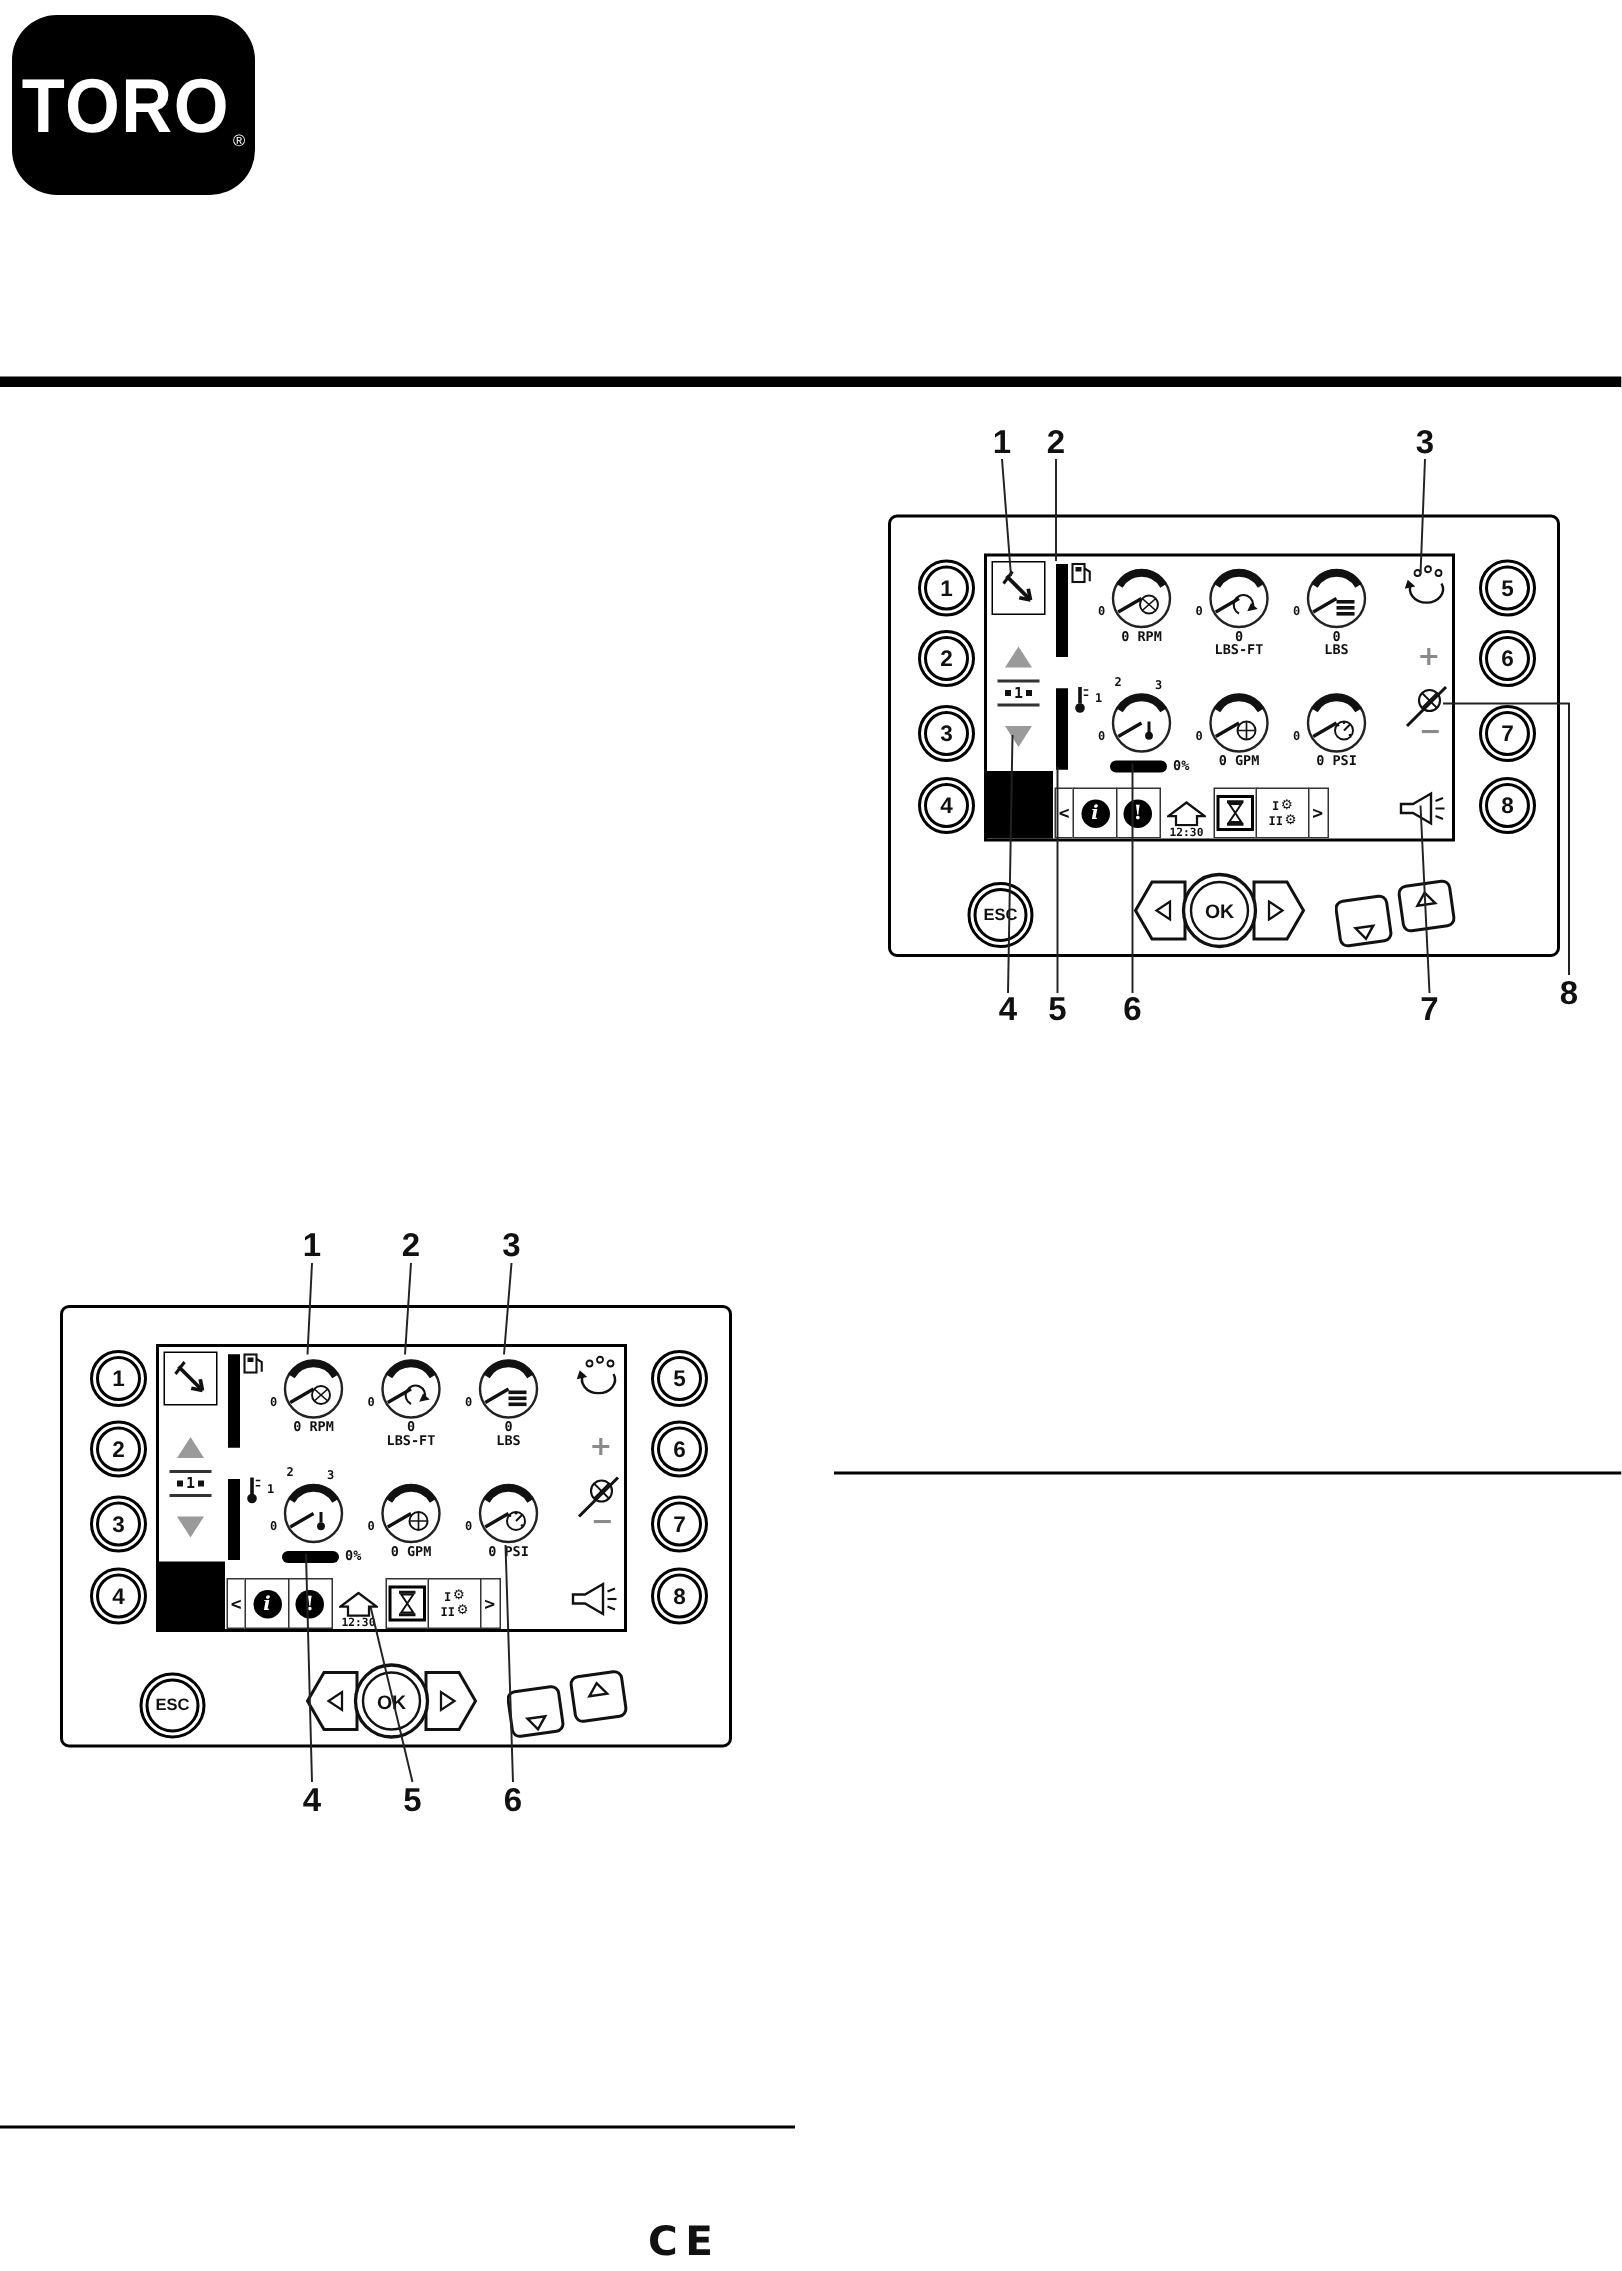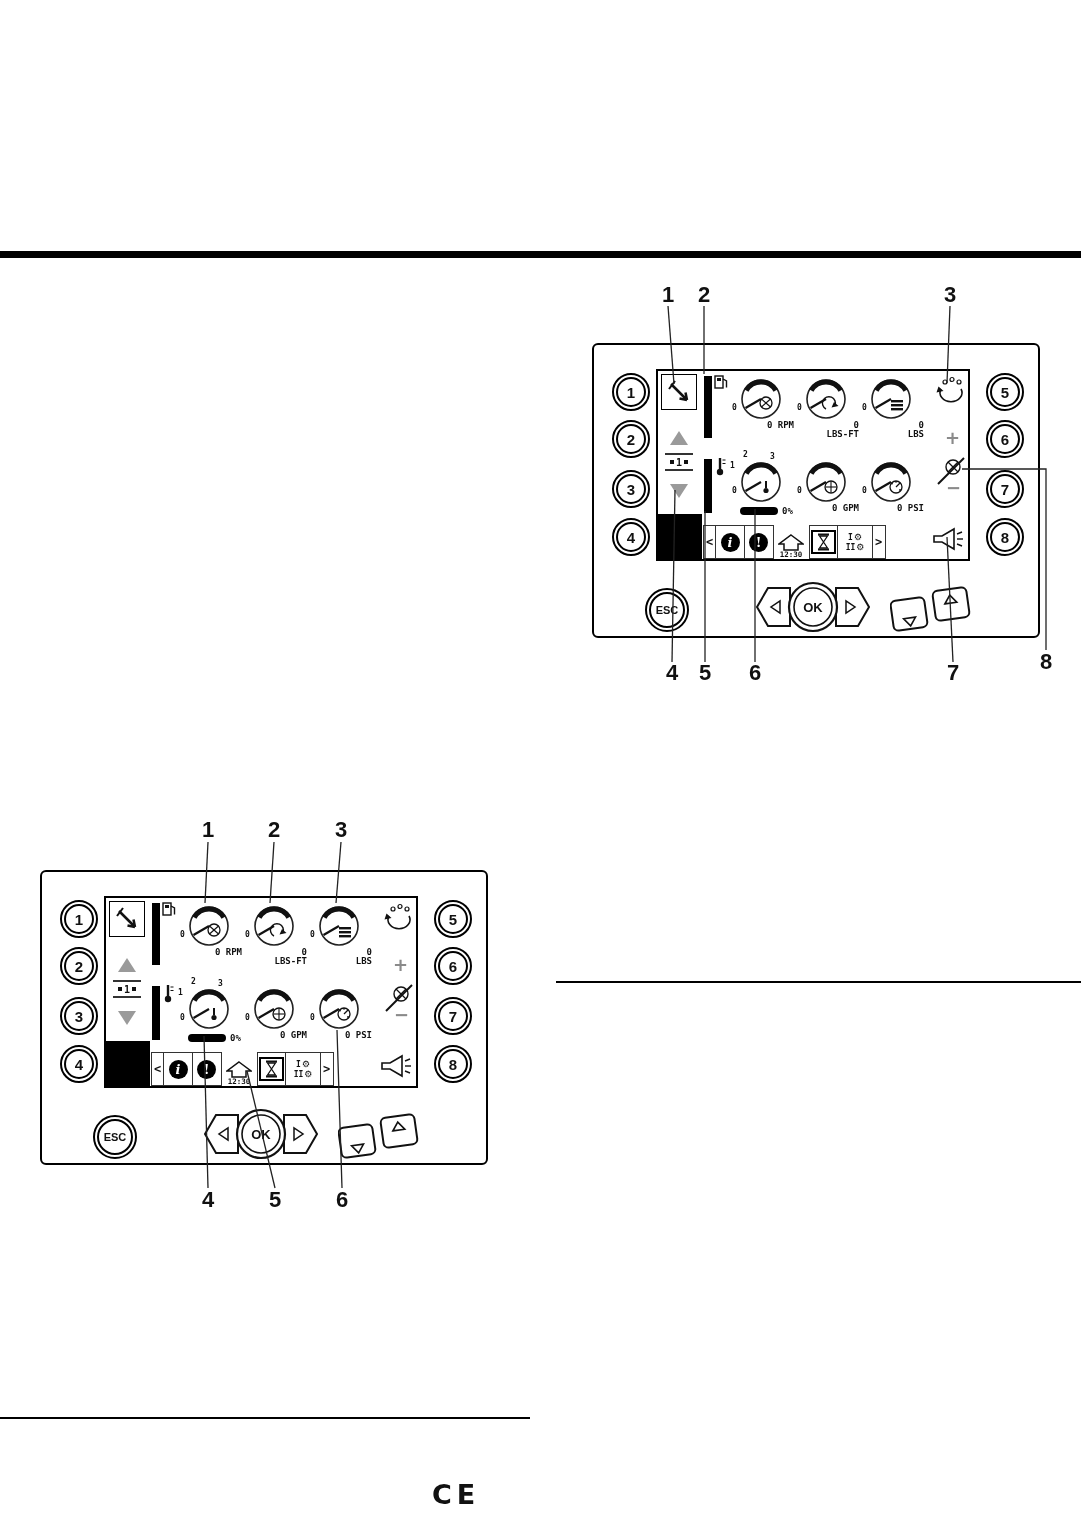--- a/index.html
+++ b/index.html
@@ -38,21 +38,21 @@
   .tri.down { border-top: 14px solid #9a9a9a; }
   .pagebox { position: absolute; width: 28px; height: 18px; border-top: 2px solid #333; border-bottom: 2px solid #333;
              display: flex; align-items: center; justify-content: center; gap: 2px;
              font-size: 10px; font-weight: bold; font-family: "DejaVu Sans Mono", monospace; }
   .sq { width: 4px; height: 4px; background: #111; display: inline-block; }
   .blackbox { position: absolute; left: 0; top: 143px; width: 44px; height: 45px; background: #000; }
   .vbar { position: absolute; width: 8px; background: #000; border: 1px solid #000; }
 
   .gauge { position: absolute; width: 42px; height: 42px; font-family: "DejaVu Sans Mono", monospace; }
   .gmin { position: absolute; left: -8px; top: 25px; font-size: 8px; font-weight: bold; }
-  .glabel { position: absolute; top: 43px; left: -12px; width: 66px; text-align: right;
+  .glabel { position: absolute; top: 43px; left: -12px; width: 66px; text-align: center;
             font-size: 9px; font-weight: bold; line-height: 9px; }
   .glabel span { display: block; }
   .gtick { position: absolute; font-size: 8px; font-weight: bold; }
   .gbar { position: absolute; left: 0; top: 46px; width: 38px; height: 8px; background: #000; border-radius: 4px; }
   .gpct { position: absolute; left: 42px; top: 45px; font-size: 9px; font-weight: bold; }
 
   .menu { position: absolute; left: 46px; top: 154px; height: 34px; display: flex; align-items: stretch; z-index: 2;
           font-family: "DejaVu Sans Mono", monospace; }
   .mcell { border: 1.5px solid #333; margin-left: -1.5px; display: flex; align-items: center; justify-content: center; background: #fff; }
   .mtxt { font-size: 12px; font-weight: bold; }
@@ -71,20 +71,24 @@
         font-family: "DejaVu Sans", sans-serif; }
 
   .ce { position: absolute; left: 432px; top: 1479px; font-size: 27px; font-weight: bold; letter-spacing: 5px;
         font-family: "DejaVu Sans", sans-serif; }
 </style>
 </head>
 <body>
 
 <div class="page">
 
+  <div class="logo">
+    <span class="logo-text">TORO</span>
+    <span class="logo-reg">®</span>
+  </div>
 
   <div class="rule" style="left:0;top:251px;width:1081px;height:7px"></div>
 
   <div class="figure" style="left:560px;top:278px;width:521px;height:425px">
     <div class="panel-slot" style="left:32px;top:65px">
   <div class="panel">
 
     <div class="rbtn" style="left:18px;top:28px">
             <span class="inner">1</span>
           </div>

